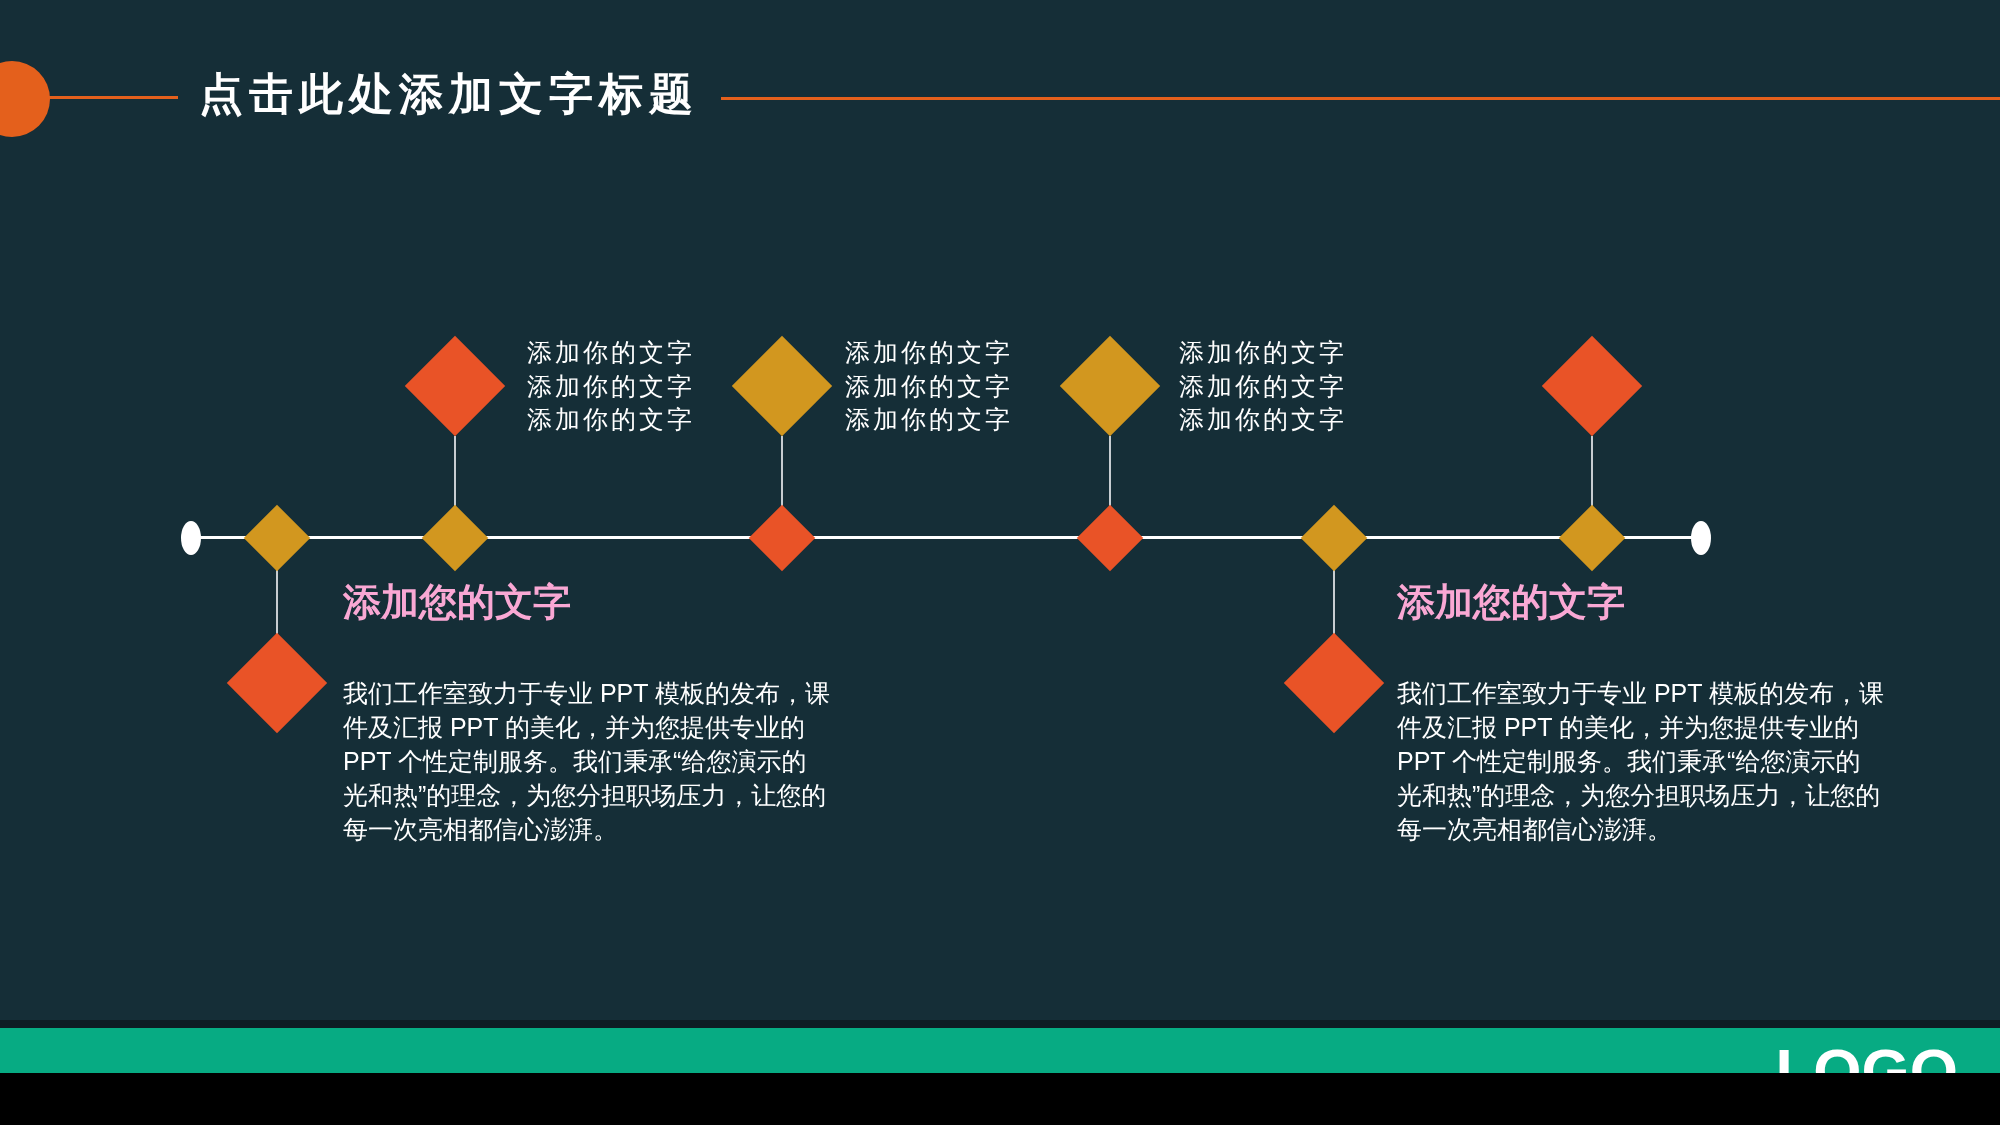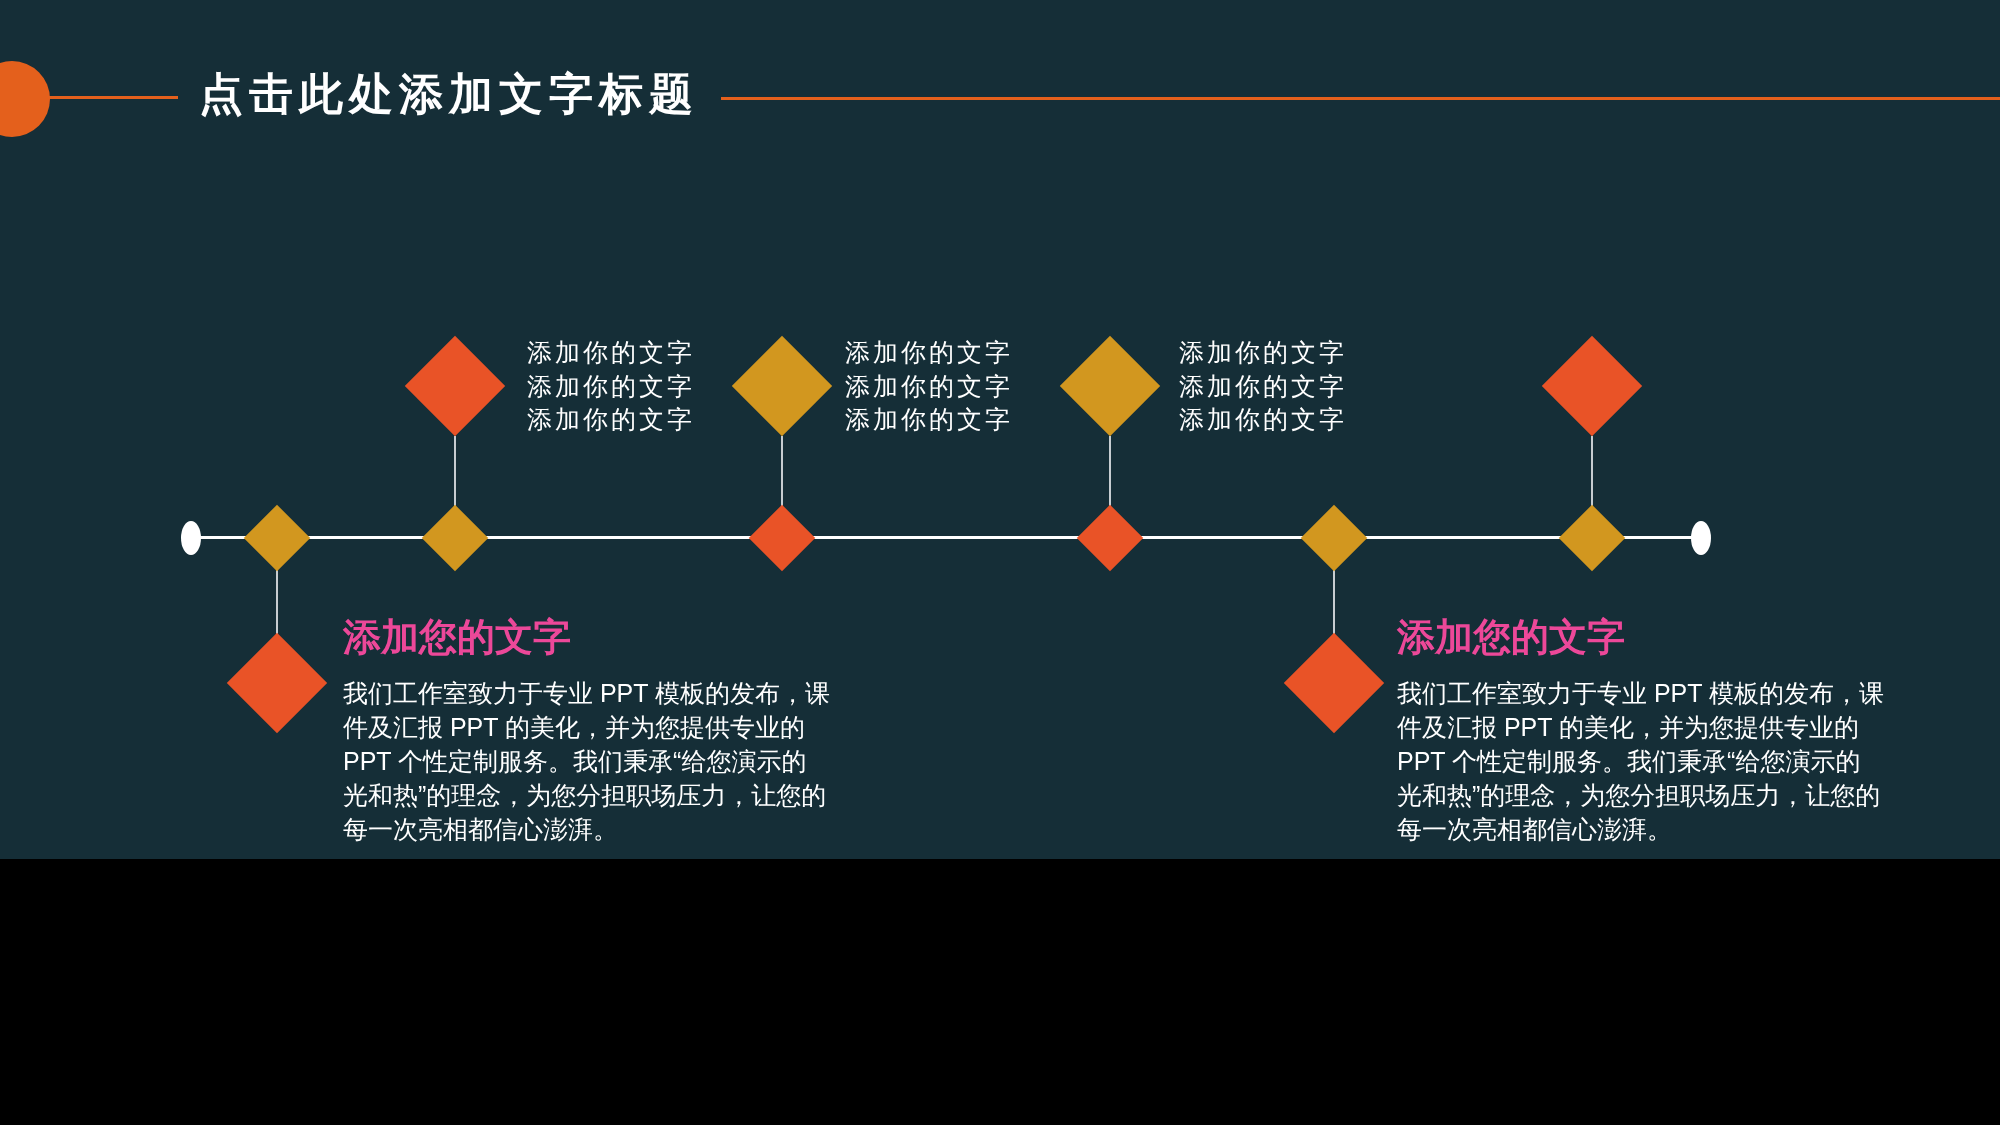--- a/index.html
+++ b/index.html
@@ -1,18 +1,18 @@
 <!DOCTYPE html>
 <html><head>
 <meta charset="utf-8">
 <style>
   html,body{margin:0;padding:0;background:#000;}
   .slide{
     position:relative;
-    width:2000px;height:859px;
+    width:2000px;height:1073px;
     overflow:hidden;
     font-family:"Liberation Sans","DejaVu Sans",sans-serif;
     background:#152E37;
   }
   
   .accent-circle{
     position:absolute;left:-26px;top:61px;width:76px;height:76px;border-radius:50%;
   }
   .h-accent-line{position:absolute;height:3px;}
   .slide-title{
@@ -27,23 +27,23 @@
   .diamond{position:absolute;transform:translate(-50%,-50%) rotate(45deg);}
   .diamond.lg{width:71px;height:71px;}
   .diamond.sm{width:47px;height:47px;}
   
   .label-group{
     position:absolute;top:336px;
     font-size:25px;line-height:33.5px;letter-spacing:3px;color:#ffffff;white-space:nowrap;
   }
   
   .detail-heading{
-    position:absolute;top:615px;
-    font-size:38px;line-height:44px;font-weight:bold;color:#ec4899;
-    letter-spacing:0;white-space:nowrap;
+    position:absolute;top:583px;
+    font-size:38px;line-height:44px;font-weight:bold;color:#f9a8d4;
+    letter-spacing:0;white-space:nowrap;font-family:Liberation Mono, monospace;
   }
   .detail-body{
     position:absolute;top:676px;
     font-size:25px;line-height:34px;color:#ffffff;white-space:nowrap;
   }
   
   .footer-strip{position:absolute;left:0;top:1020px;width:2000px;height:8px;}
   .footer-bar{position:absolute;left:0;top:1028px;width:2000px;height:97px;}
   .logo-wrap{position:absolute;right:42px;top:1040px;text-align:right;}
   .logo-text{

